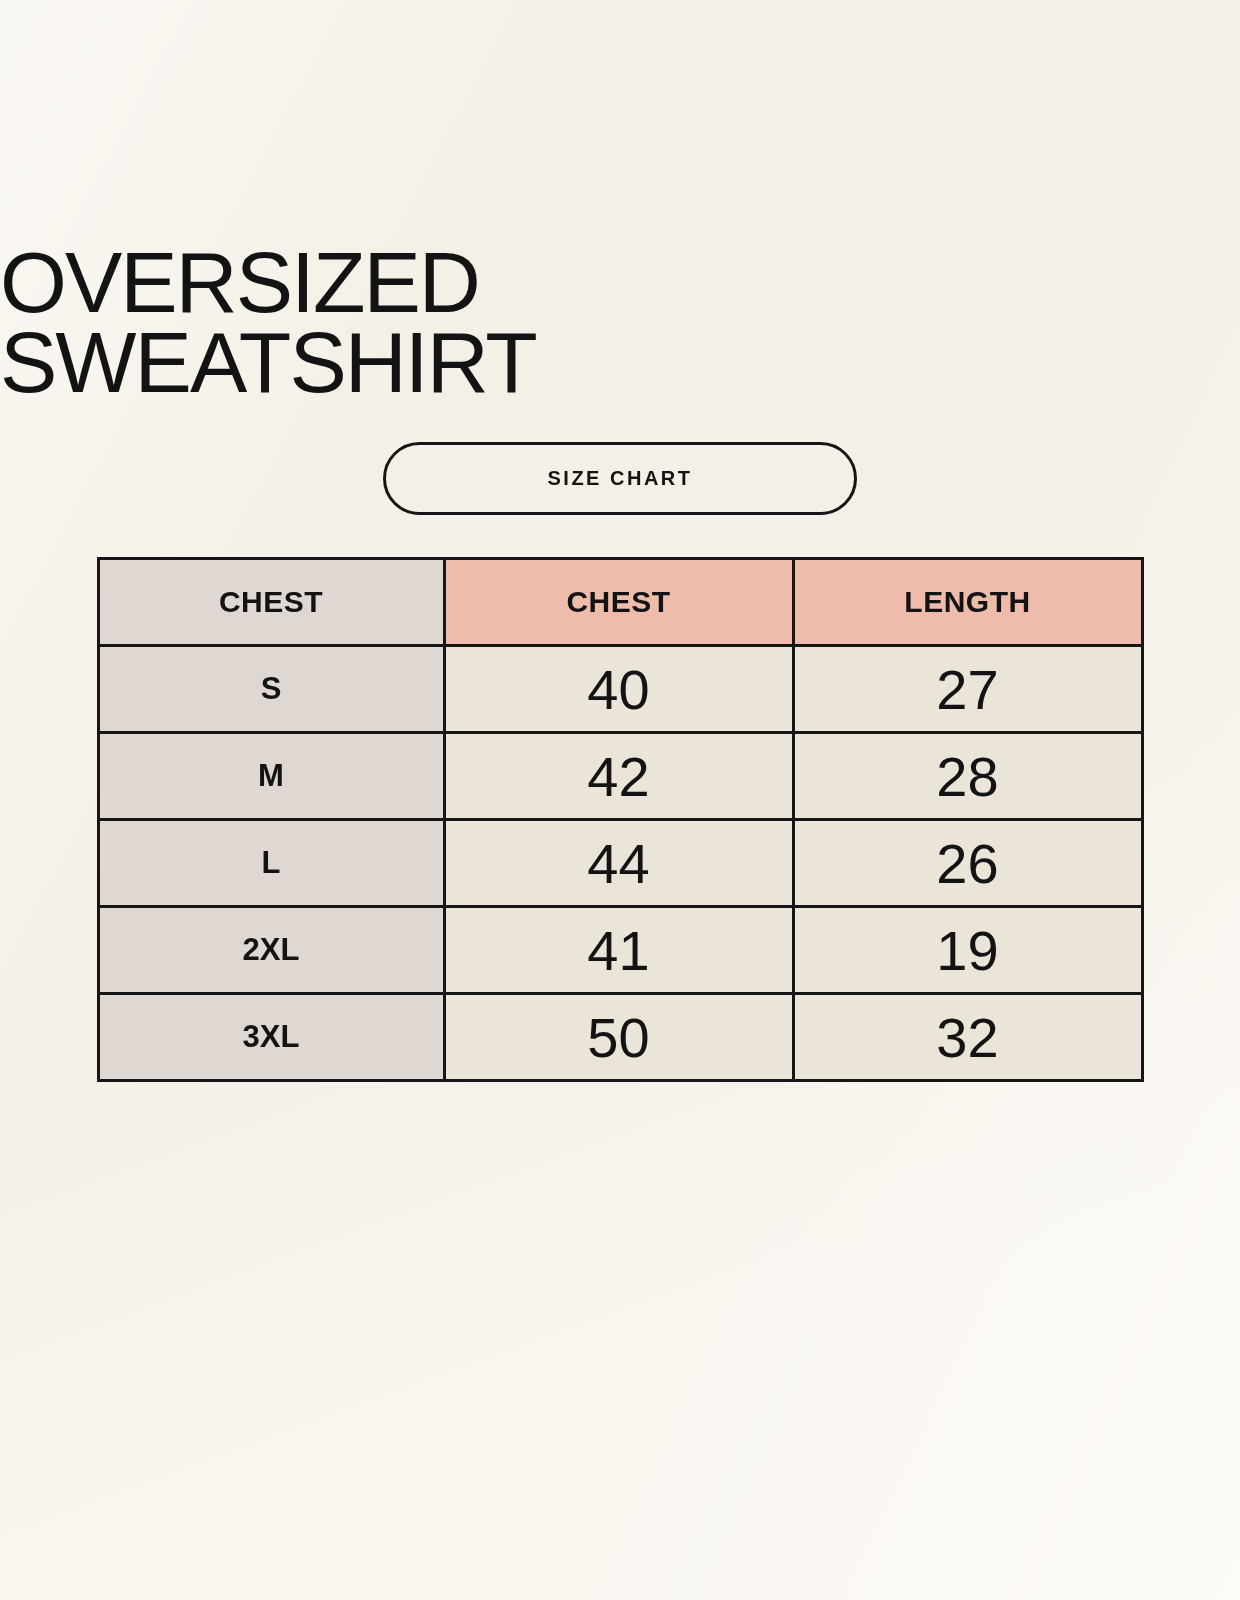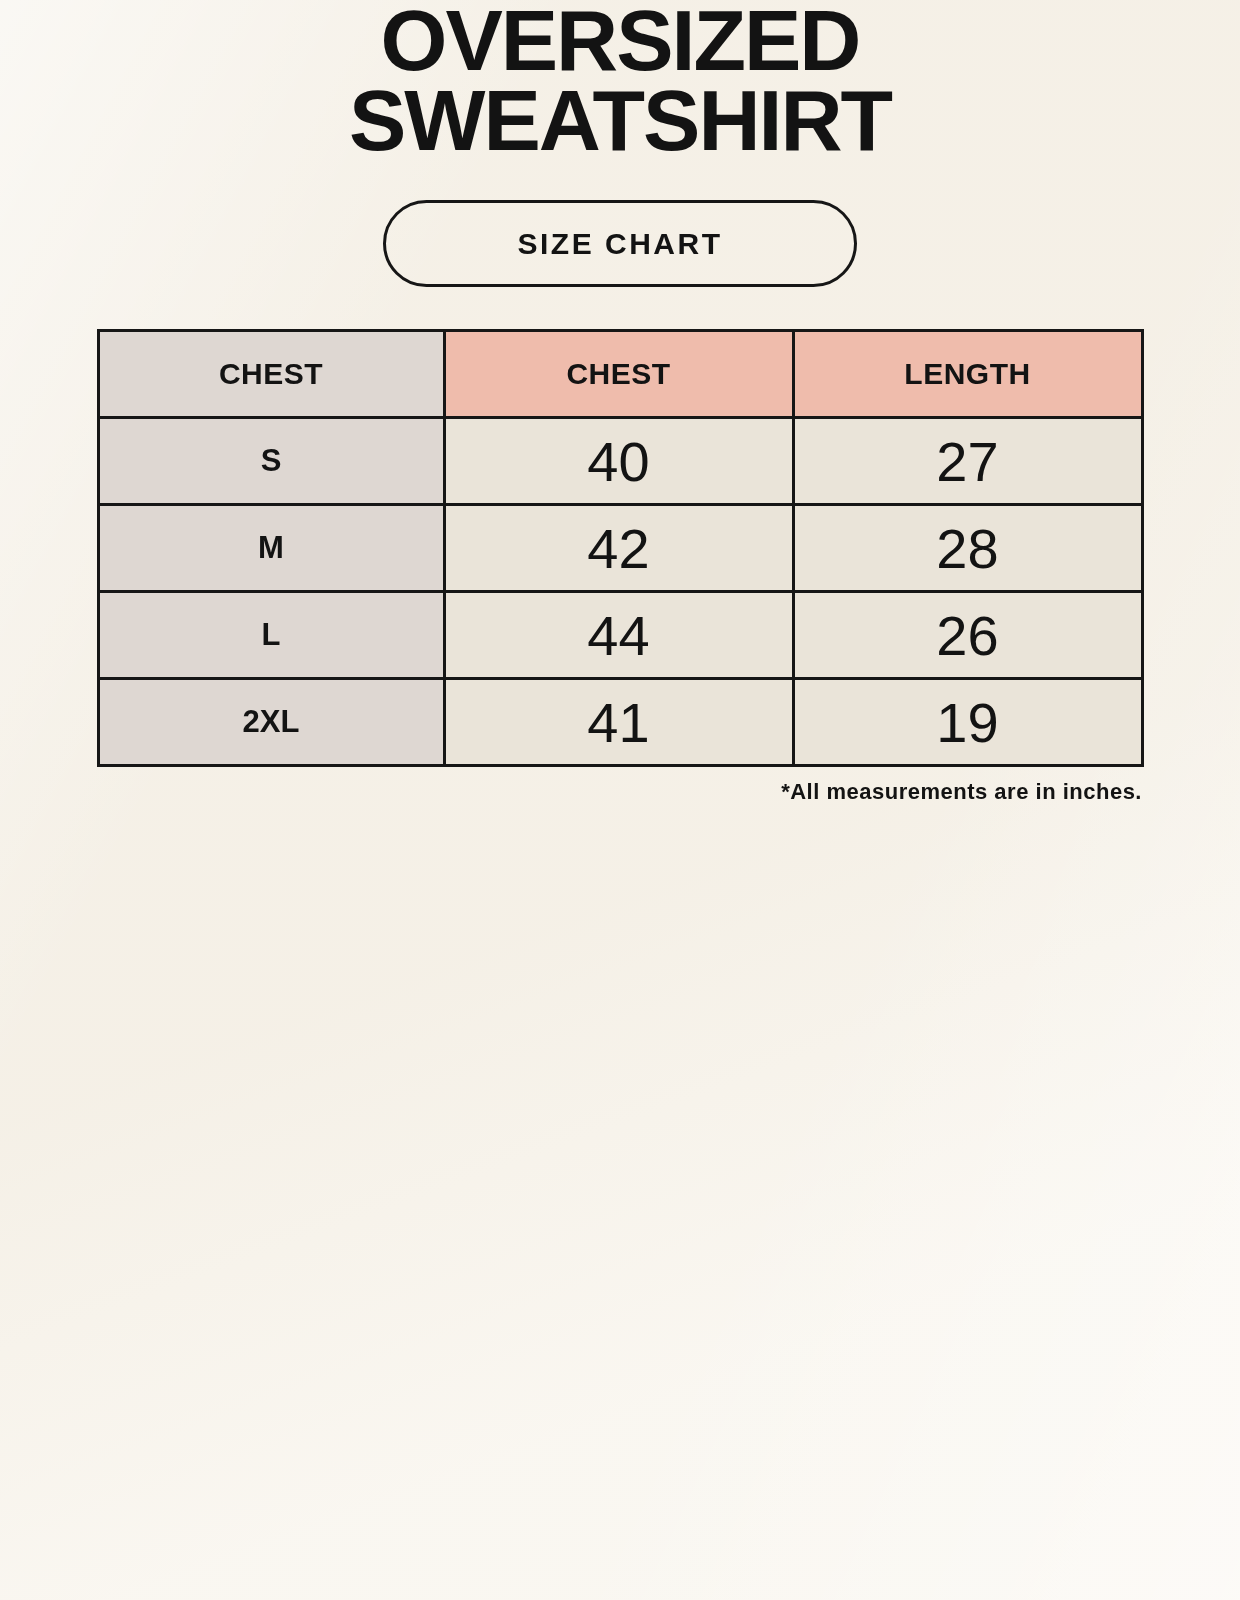--- a/index.html
+++ b/index.html
@@ -15,40 +15,41 @@
     height: 1600px;
     overflow: hidden;
     background:
       linear-gradient(118deg, rgba(255,255,255,0.55) 0%, rgba(255,255,255,0) 28%),
       linear-gradient(295deg, rgba(255,255,255,0.45) 0%, rgba(255,255,255,0) 35%),
       linear-gradient(160deg, rgba(230,222,206,0.18) 55%, rgba(255,255,255,0.25) 80%),
       var(--page-bg, #F8F4EC);
   }
   .title {
     margin: 0;
-    text-align: center;
+    padding-top: 242px;
+    text-align: left;
     font-size: 86px;
     line-height: 80px;
-    font-weight: 700;
+    font-weight: 400;
     letter-spacing: -2px;
     color: var(--text, #131313);
   }
   .title span { display: block; }
   .pill {
     box-sizing: border-box;
     width: 474px;
-    height: 87px;
+    height: 73px;
     margin: 40px auto 0 auto;
     border: 3px solid var(--border, #161616);
     border-radius: 45px;
     background: transparent;
     display: flex;
     align-items: center;
     justify-content: center;
-    font-size: 30px;
+    font-size: 20px;
     font-weight: 700;
     letter-spacing: 2.5px;
     color: var(--text, #131313);
     cursor: pointer;
   }
   .size-table {
     width: 1044px;
     margin: 42px auto 0 auto;
     border-collapse: collapse;
     table-layout: fixed;
@@ -131,18 +132,22 @@
         <tr>
           <td class="size-cell">L</td>
           <td class="num-cell">44</td>
           <td class="num-cell">26</td>
         </tr>
         <tr>
           <td class="size-cell">2XL</td>
           <td class="num-cell">41</td>
           <td class="num-cell">19</td>
         </tr>
+        <tr>
+          <td class="size-cell">3XL</td>
+          <td class="num-cell">50</td>
+          <td class="num-cell">32</td>
+        </tr>
       </tbody>
   </table>
 
-  <div class="footnote">*All measurements are in inches.</div>
 
 </div>
 
 </body></html>

